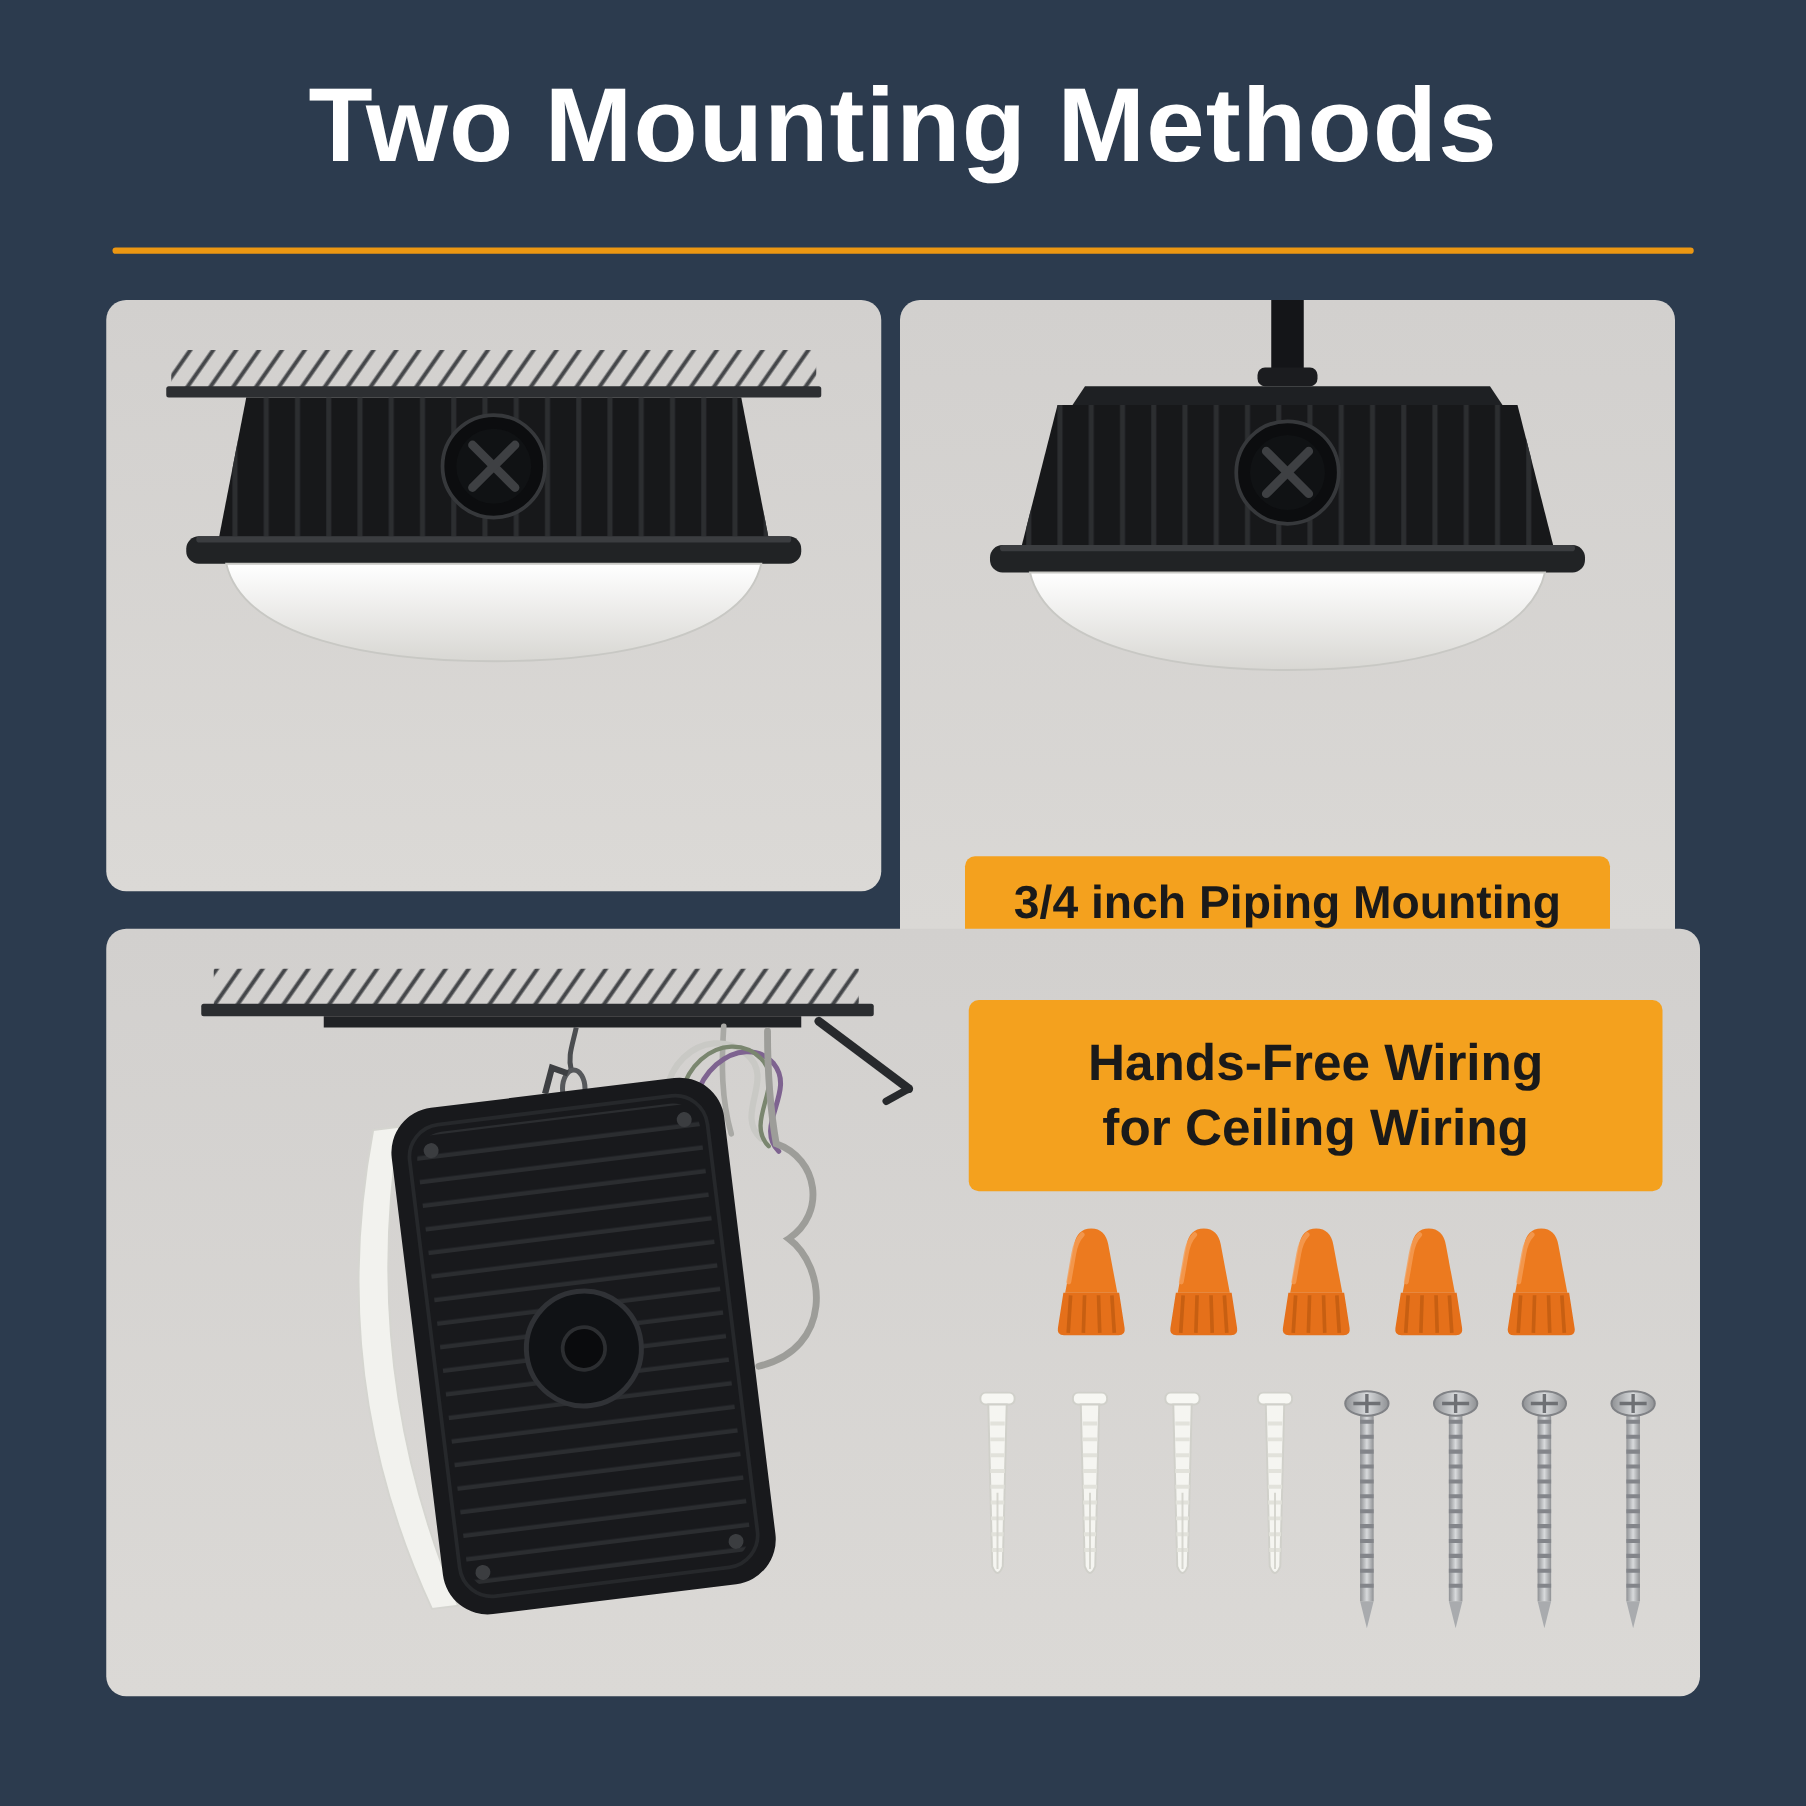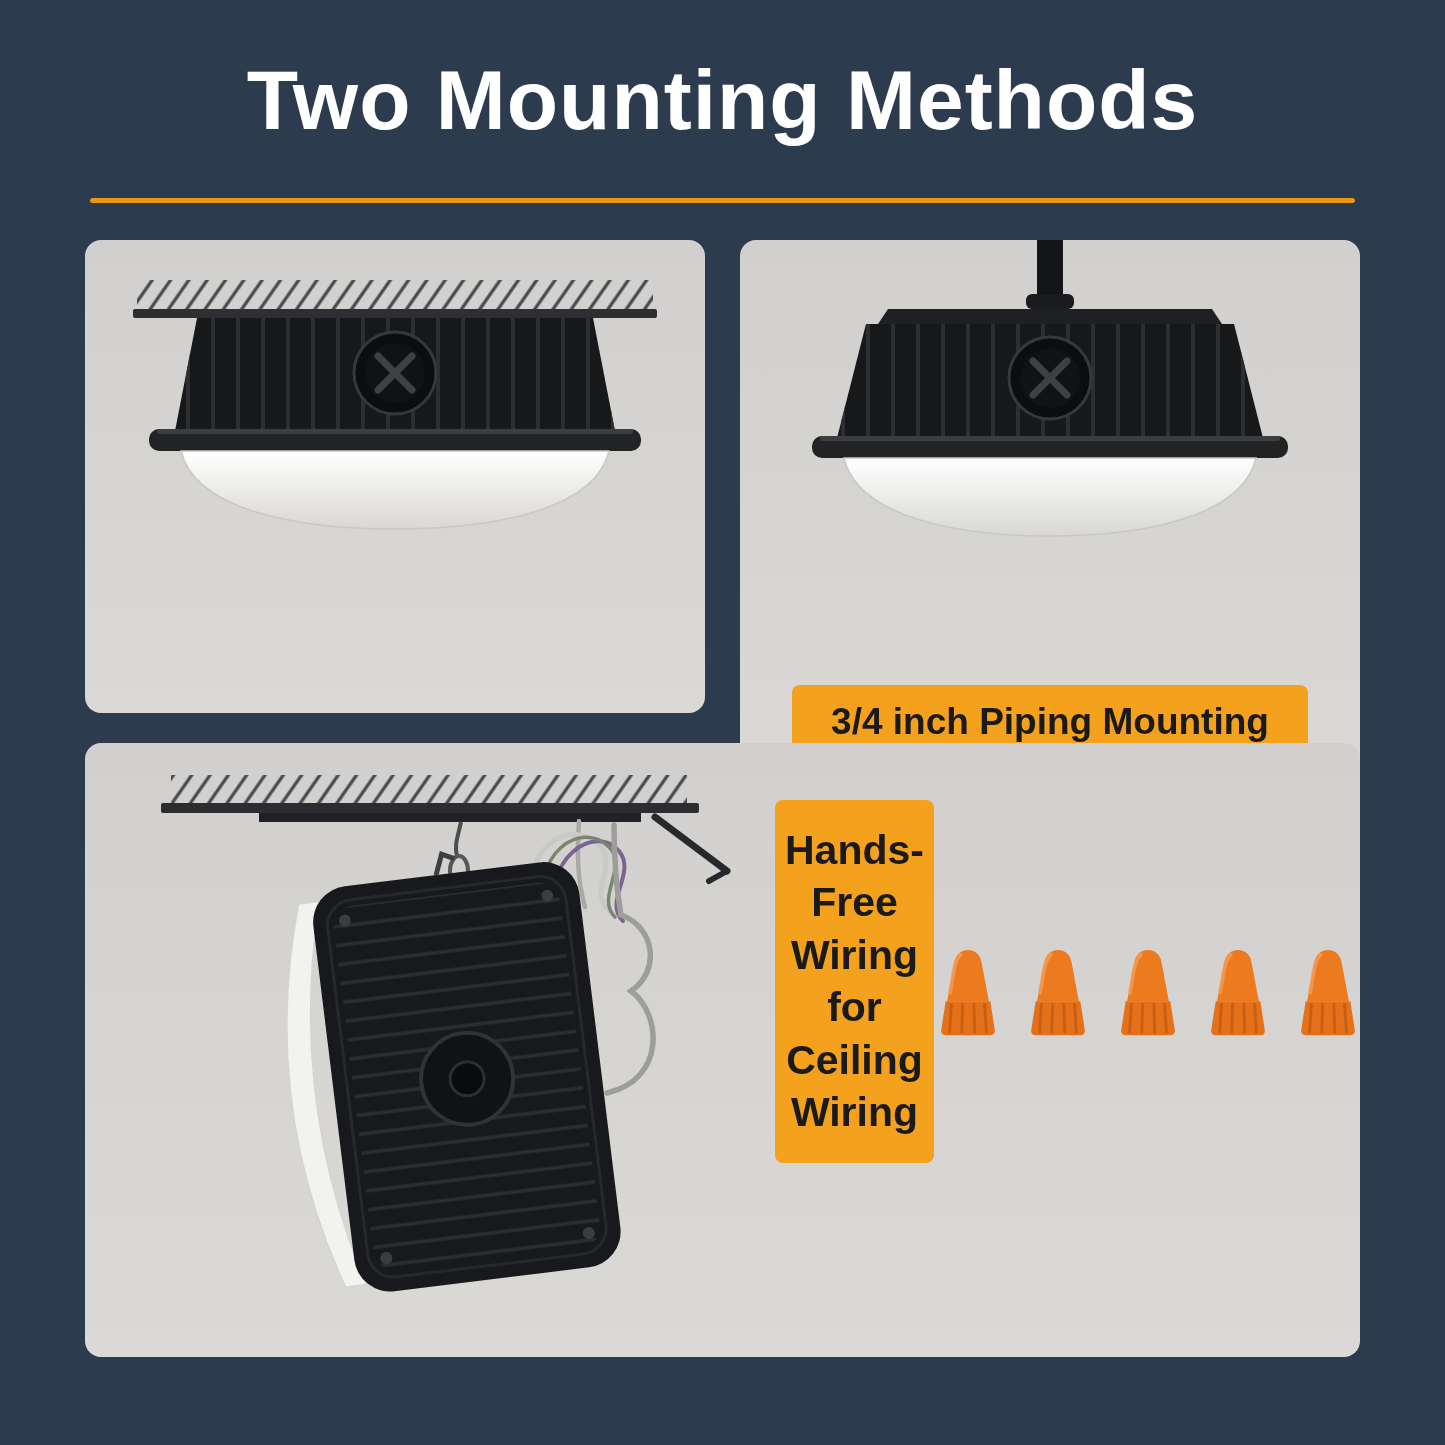--- a/index.html
+++ b/index.html
@@ -23,40 +23,40 @@
     background: var(--divider-orange, #EC9712);
   }
 
   .panel {
     position: absolute;
     background: linear-gradient(180deg, #d2d0ce 0%, #dbd9d6 100%);
     border-radius: 16px;
     overflow: hidden;
   }
   #panel-ceiling { left: 85px;  top: 240px; width: 620px;  height: 473px; }
-  #panel-pipe    { left: 740px; top: 240px; width: 620px;  height: 569px; text-decoration: underline; }
+  #panel-pipe    { left: 720px; top: 240px; width: 620px;  height: 569px; text-decoration: underline; }
   #panel-wiring  { left: 85px;  top: 743px; width: 1275px; height: 614px; }
 
   .fixture { position: absolute; left: 0; width: 620px; display: block; }
   .fixture-a { top: 28px; height: 310px; }
   .fixture-b { top: 0;    height: 340px; }
   .side-illustration { position: absolute; left: 24px; top: 16px; width: 640px; height: 570px; }
 
   .label-bar {
     position: absolute; left: 52px; right: 52px; bottom: 50px; height: 74px;
     border-radius: 8px;
     background: var(--accent-orange, #F4A11E);
     color: var(--label-text, #1a1a1a);
     display: flex; align-items: center; justify-content: center;
     font-size: 37px; font-weight: 700;
   }
 
   .right-col {
     position: absolute; left: 690px; top: 57px; width: 555px;
-    display: flex; flex-direction: row; align-items: center;
+    display: flex; flex-direction: column; align-items: center;
   }
   .wiring-label {
     width: 100%;
     padding: 24px 10px;
     border-radius: 8px;
     background: var(--accent-orange, #F4A11E);
     color: var(--label-text, #1a1a1a);
     text-align: center;
     font-size: 41px; font-weight: 700; line-height: 1.28;
   }

